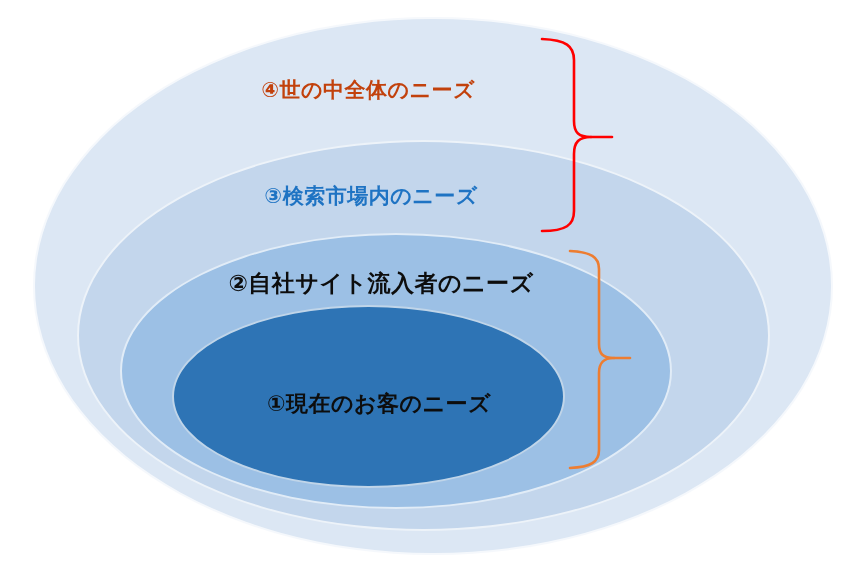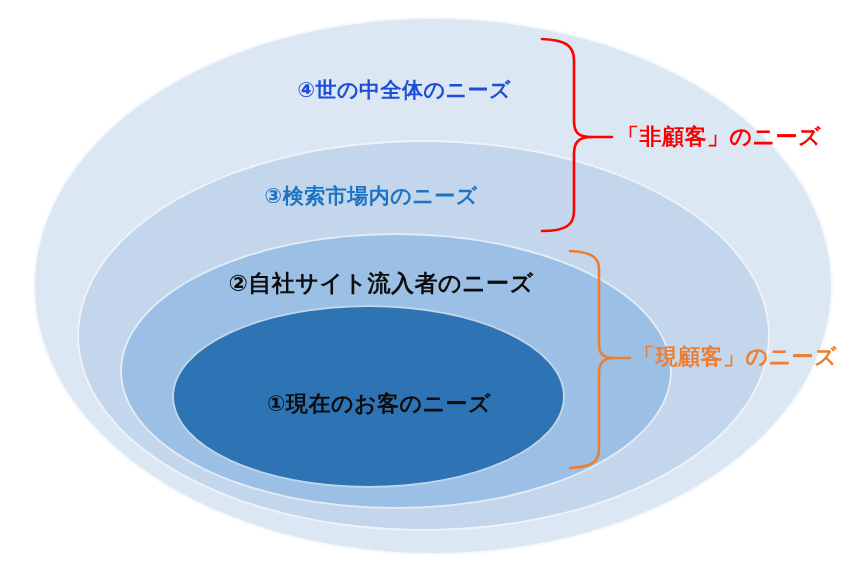--- a/index.html
+++ b/index.html
@@ -71,32 +71,30 @@
 <div class="stage">
 
   <div class="ellipse e4" style="background-color: rgb(220, 231, 244);"></div>
 
   <div class="ellipse e3" style="background-color: rgb(195, 214, 236);"></div>
 
   <div class="ellipse e2" style="background-color: rgb(156, 192, 229);"></div>
 
   <div class="ellipse e1" style="background-color: rgb(46, 116, 181);"></div>
 
-  <div class="ring-label l4" style="color: #1d4ed8; margin-left: 36px;">④世の中全体のニーズ</div>
+  <div class="ring-label l4" style="color: #c2410c;">④世の中全体のニーズ</div>
 
   <div class="ring-label l2" style="color: rgb(13, 13, 13);">②自社サイト流入者のニーズ</div>
 
   <div class="ring-label l3" style="color: rgb(30, 115, 195);">③検索市場内のニーズ</div>
 
   <div class="ring-label l1" style="color: rgb(13, 13, 13);">①現在のお客のニーズ</div>
 
   <svg class="brace-layer" viewBox="0 0 858 573">
     <path d="M542,39 C566,40 574,46 574,60 L574,121 C574,133 579,137 591,137 C579,137 574,142 574,154 L574,211 C574,225 566,231 542,231" style="stroke: rgb(255, 0, 0);"></path>
     <path d="M591,137 L612,137" style="stroke: rgb(255, 0, 0);"></path>
     <path d="M570,251 C591,252 599,257 599,269 L599,344 C599,354 603,358 614,358 C603,358 599,363 599,373 L599,450 C599,462 591,467 570,468" style="stroke: rgb(237, 125, 49);"></path>
     <path d="M614,358 L630,358" style="stroke: rgb(237, 125, 49);"></path>
   </svg>
 
-  <div class="brace-label lab-non" style="color: rgb(255, 0, 0);">「非顧客」のニーズ</div>
 
-  <div class="brace-label lab-cur" style="color: rgb(237, 125, 49);">「現顧客」のニーズ</div>
 
 </div>
 
 </body></html>

